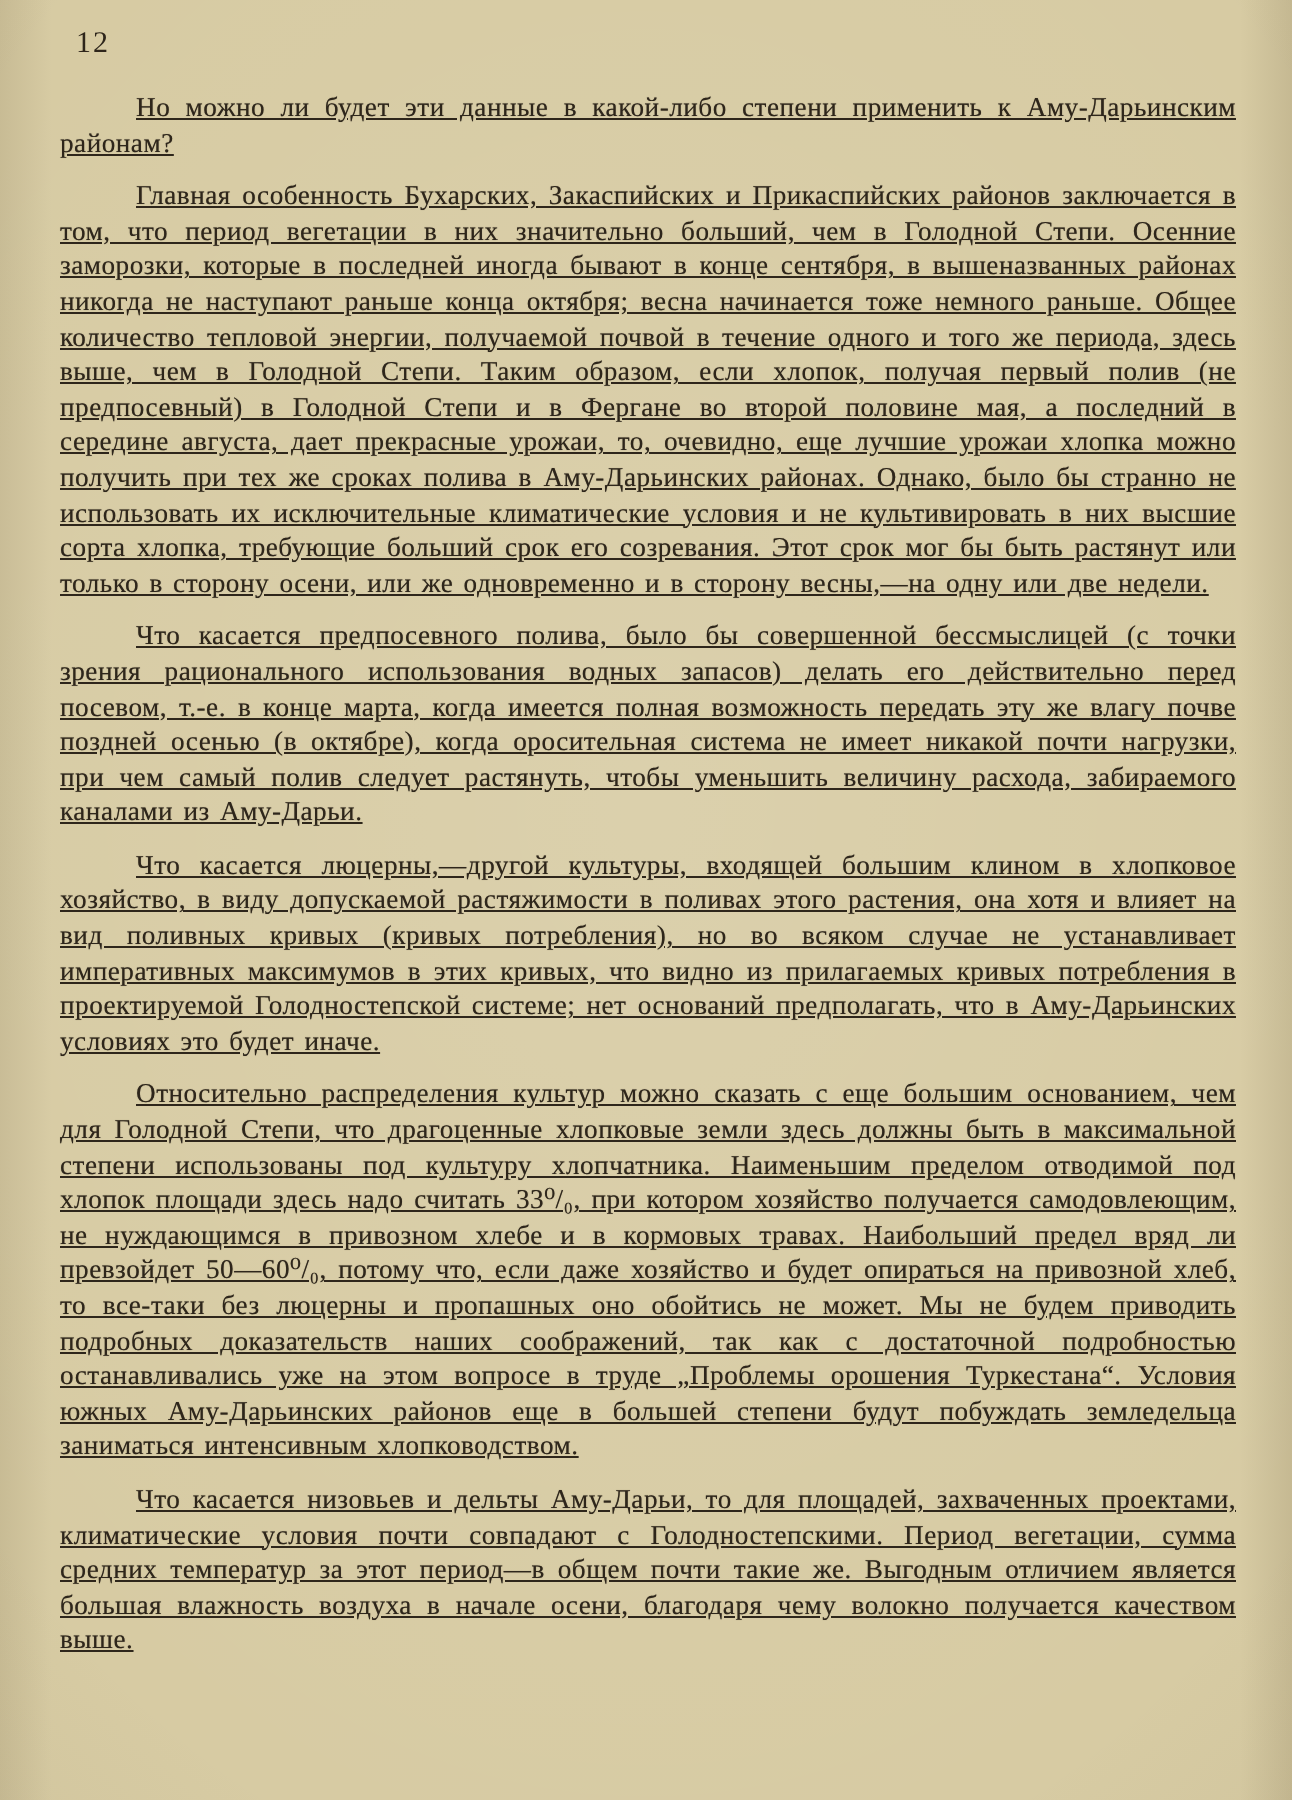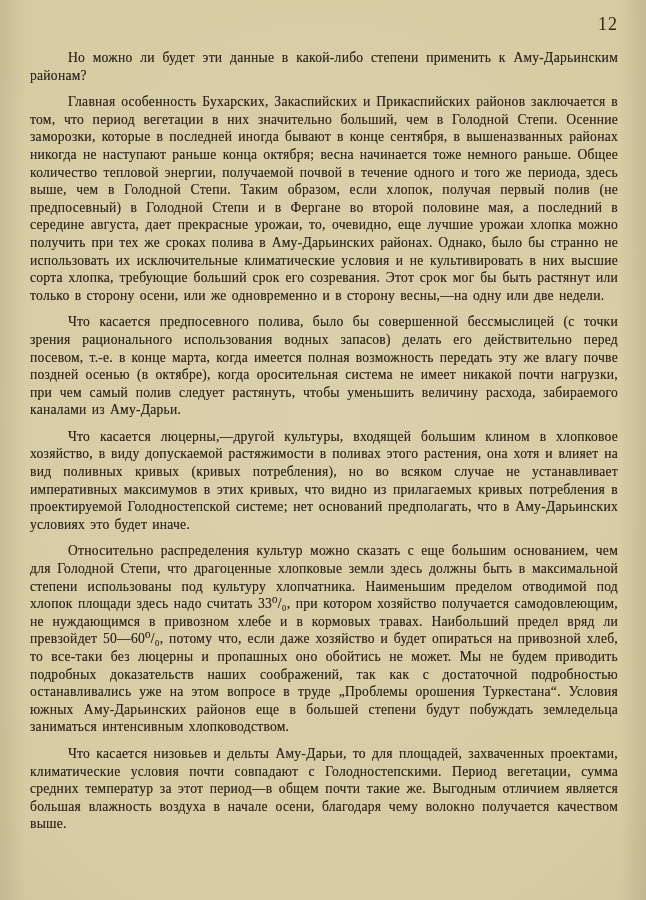--- a/index.html
+++ b/index.html
@@ -29,27 +29,27 @@
         rgba(74,60,34,0.10) 88%,
         rgba(74,60,34,0.22) 100%),
       linear-gradient(90deg,
         rgba(90,74,44,0.12) 0%,
         rgba(90,74,44,0.00) 4%,
         rgba(90,74,44,0.00) 96%,
         rgba(90,74,44,0.14) 100%),
       var(--paper);
   }
   .page-number {
-    font-size: 18px;
+    font-size: 15px;
     letter-spacing: 1px;
     margin: 0 0 14px 8px;
-    text-align: right;
   }
   .text-block {
     width: 588px;
+    text-decoration: underline;
   }
   .text-block p {
     margin: 0 0 9px 0;
     font-size: 13.6px;
     line-height: 17.6px;
     text-align: justify;
     text-indent: 38px;
     letter-spacing: 0.25px;
     word-spacing: 1.5px;
     

